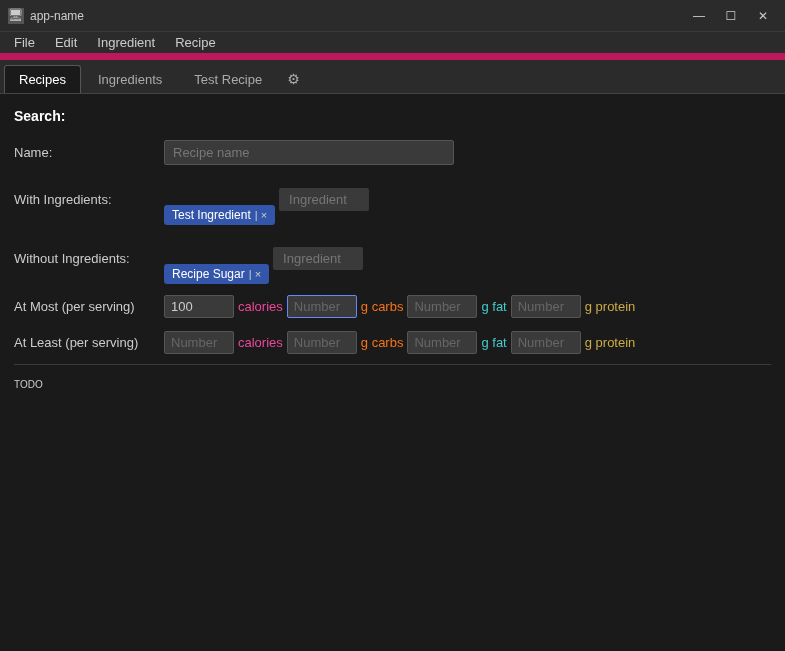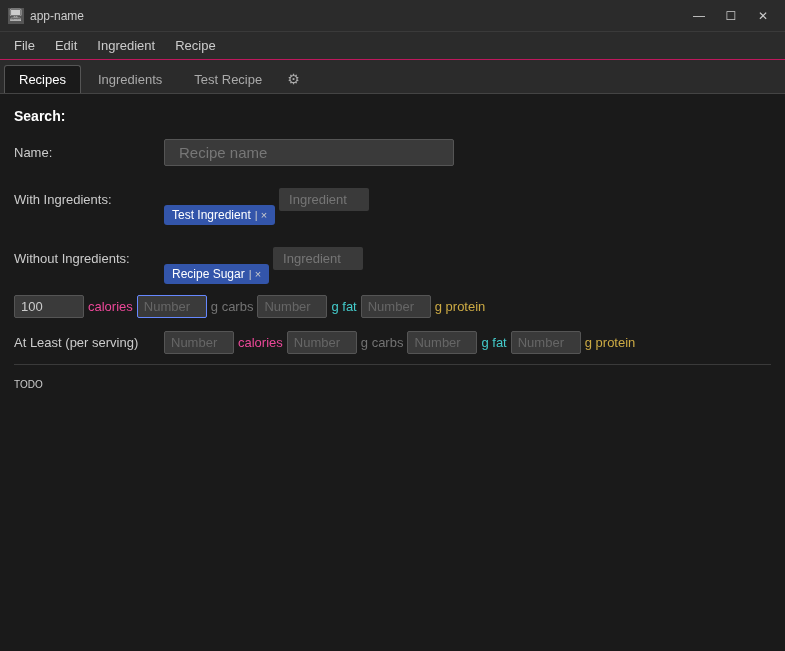--- a/index.html
+++ b/index.html
@@ -53,21 +53,21 @@
       font-size: 12px;
     }
 
     
     .menu-bar {
       background: #2b2b2b;
       height: 28px;
       display: flex;
       align-items: center;
       padding: 0 4px;
-      border-bottom: 1px solid #be185d;
+      border-bottom: 7px solid #be185d;
     }
     .menu-item {
       padding: 4px 10px;
       cursor: pointer;
       font-size: 13px;
       color: #cccccc;
       border-radius: 2px;
     }
 
     
@@ -126,22 +126,22 @@
     .form-label {
       width: 150px;
       flex-shrink: 0;
       color: #cccccc;
       font-size: 13px;
     }
     .form-input {
       background: #3a3a3a;
       border: 1px solid #555;
       color: #888;
-      padding: 4px 14px;
-      font-size: 15px;
+      padding: 4px 8px;
+      font-size: 13px;
       border-radius: 2px;
       outline: none;
       width: 290px;
     }
     .form-input::placeholder { color: #777; }
 
     
     .tag-input-area {
       display: flex;
       align-items: center;
@@ -194,21 +194,21 @@
     }
     .num-input::placeholder { color: #666; }
     .num-input.active-border {
       border-color: #6688ff;
     }
     .unit-label {
       color: #ec4899;
       font-size: 13px;
       white-space: nowrap;
     }
-    .unit-carbs { color: #737373; text-align: center; }
+    .unit-carbs { color: #f97316; text-align: center; }
     .unit-fat { color: #44cccc; }
     .unit-protein { color: #ccaa44; }
 
     .divider {
       border: none;
       border-top: 1px solid #3a3a3a;
       margin: 6px 0;
     }
 
     .todo-text {
@@ -271,20 +271,21 @@
     <div class="tag-input-area">
       <span class="tag">
         <span>Recipe Sugar</span>
         <span class="tag-remove">| ×</span>
       </span>
       <input class="ingredient-placeholder" type="text" style="width: 90px;" placeholder="Ingredient">
     </div>
   </div>
 
   <div class="form-row">
+    <span class="form-label">At Most (per serving)</span>
     <div class="numeric-row">
       <input class="num-input" type="text" value="100" style="">
       <span class="unit-label">calories</span>
       <input class="num-input active-border" type="text" placeholder="Number" style="">
       <span class="unit-label unit-carbs">g carbs</span>
       <input class="num-input" type="text" placeholder="Number" style="">
       <span class="unit-label unit-fat">g fat</span>
       <input class="num-input" type="text" placeholder="Number" style="">
       <span class="unit-label unit-protein">g protein</span>
     </div>

